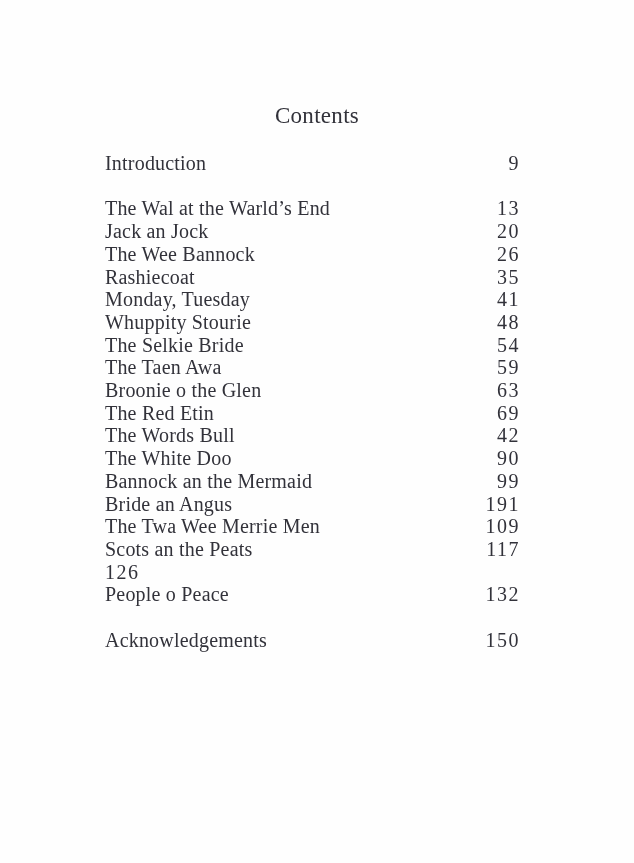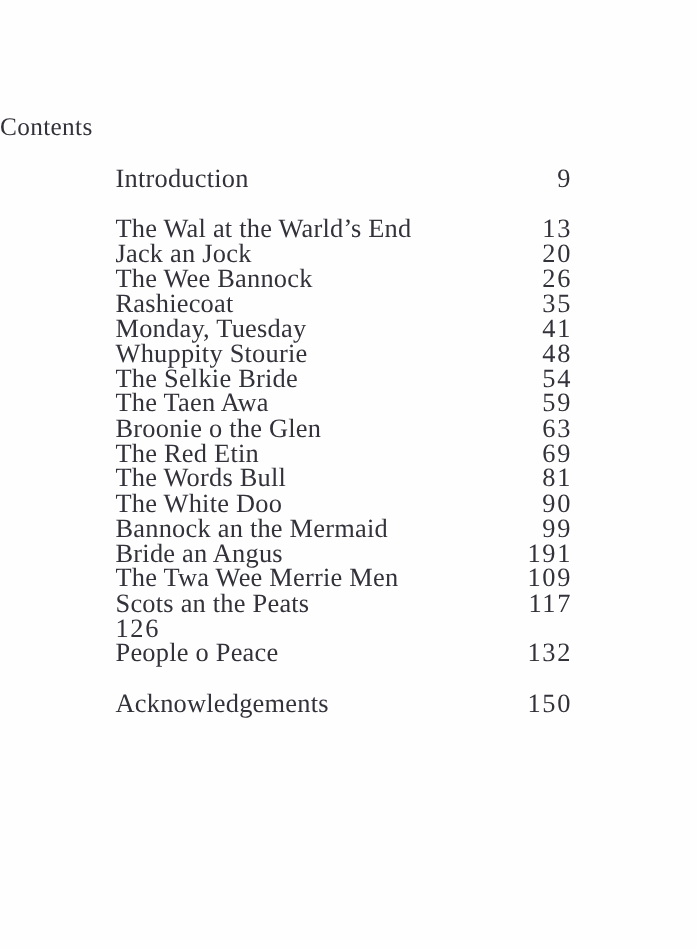--- a/index.html
+++ b/index.html
@@ -13,30 +13,30 @@
     height: 863px;
     background: #fefefe;
     font-family: "Liberation Serif", "DejaVu Serif", serif;
     color: #32323a;
     overflow: hidden;
     box-sizing: border-box;
   }
   .page-title {
     margin: 0;
     padding-top: 102px;
-    text-align: left;
+    text-align: center;
     font-size: 23px;
     font-weight: normal;
     line-height: 28px;
     letter-spacing: 0.3px;
     color: #32323a;
   }
   .toc {
     margin: 22px 114px 0 105px; 
-    font-size: 24px;
+    font-size: 20px;
     line-height: 22.7px;
     font-variant-numeric: oldstyle-nums;
     font-feature-settings: "onum" 1;
   }
   .toc-section + .toc-section {
     margin-top: 22.7px; 
   }
   .row {
     display: flex;
     justify-content: space-between;
@@ -103,21 +103,21 @@
       <div class="row">
         <span class="lbl">Broonie o the Glen</span>
         <span class="num">63</span>
       </div>
       <div class="row">
         <span class="lbl">The Red Etin</span>
         <span class="num">69</span>
       </div>
       <div class="row">
         <span class="lbl">The Words Bull</span>
-        <span class="num">81</span>
+        <span class="num">42</span>
       </div>
       <div class="row">
         <span class="lbl">The White Doo</span>
         <span class="num">90</span>
       </div>
       <div class="row">
         <span class="lbl">Bannock an the Mermaid</span>
         <span class="num">99</span>
       </div>
       <div class="row">

